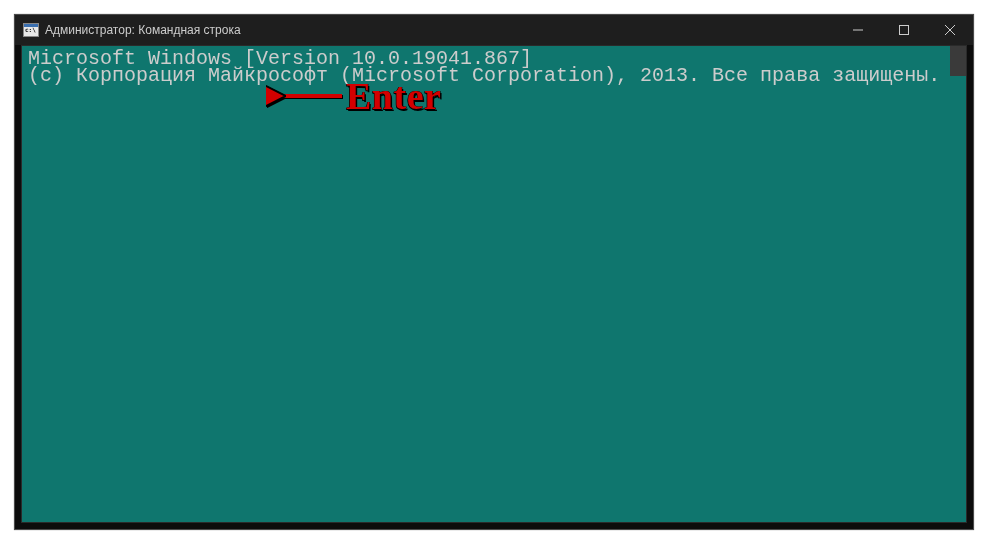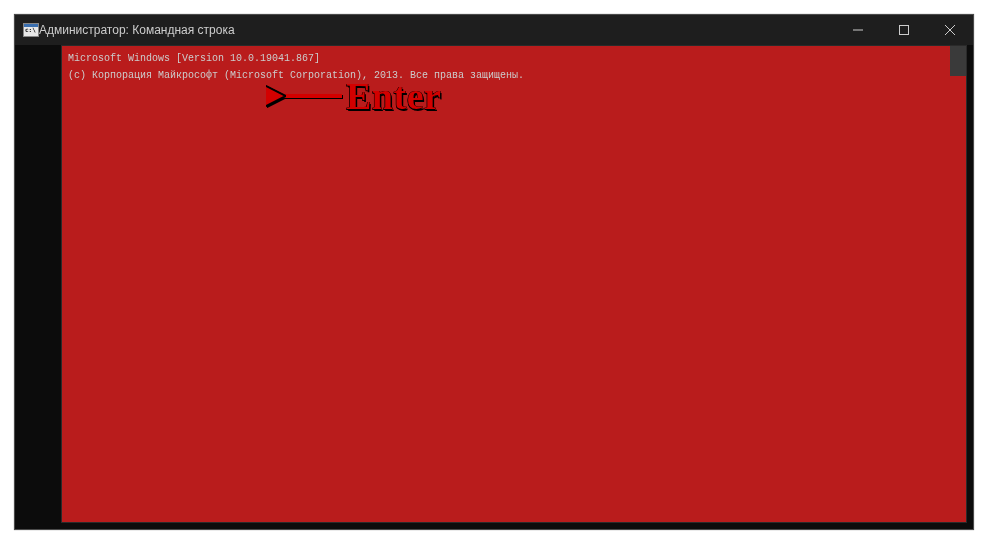--- a/index.html
+++ b/index.html
@@ -29,20 +29,21 @@
     align-items: center;
     justify-content: space-between;
     padding-left: 8px;
     color: #cccccc;
     font-size: 12px;
     font-family: "Segoe UI", Tahoma, sans-serif;
   }
   .title-left {
     display: flex;
     align-items: center;
+    gap: 6px;
   }
   .cmd-icon {
     width: 16px;
     height: 14px;
     background: #e8e8e8;
     border: 1px solid #888;
     position: relative;
     display: inline-block;
   }
   .cmd-icon::before {
@@ -75,29 +76,28 @@
     color: #cccccc;
     cursor: pointer;
   }
   .win-btn svg { width: 10px; height: 10px; }
   .terminal {
     position: absolute;
     left: 6px;
     right: 6px;
     top: 30px;
     bottom: 6px;
-    background: #b91c1c;
+    background: #0f766e;
     font-family: Consolas, "Courier New", monospace;
-    font-size: 10px;
+    font-size: 20px;
     line-height: 17px;
     color: #cccccc;
     padding: 4px 6px;
     overflow: hidden;
     border: 1px solid #2a2a2a;
-    margin-left: 40px;
   }
   .term-line {
     white-space: pre;
   }
   .prompt-line { white-space: pre; }
   .cmd-input {
     color: #cccccc;
   }
   .scrollbar {
     position: absolute;

